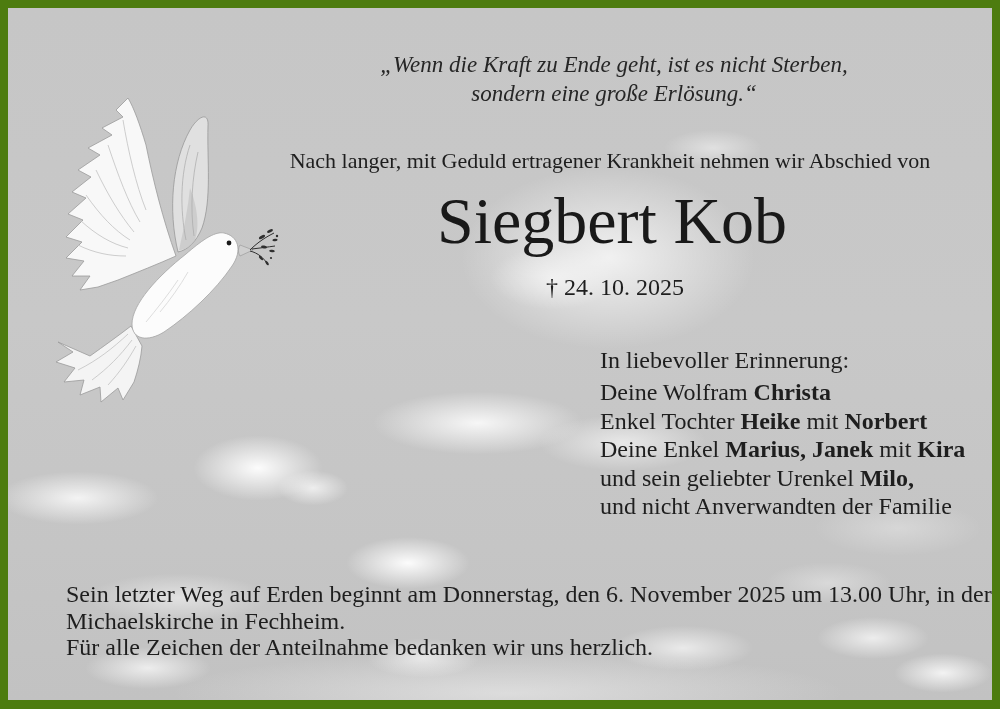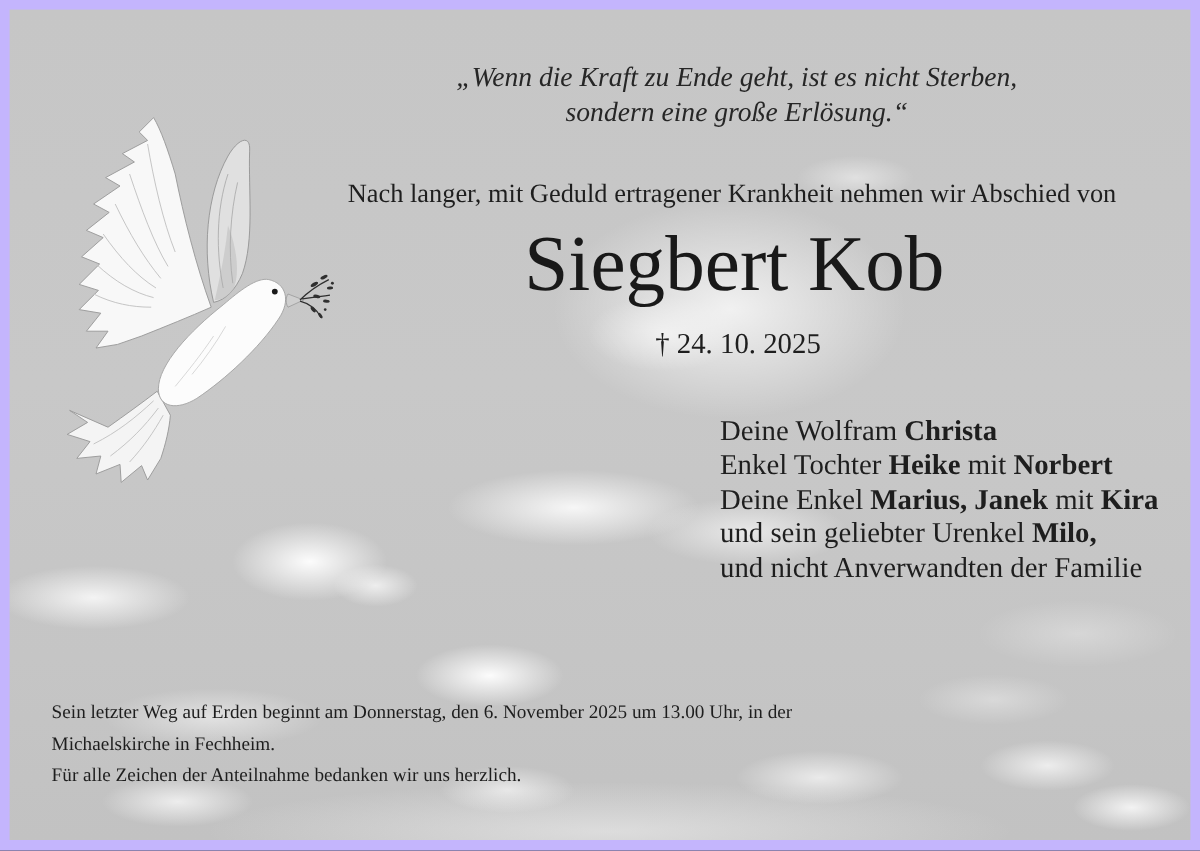--- a/index.html
+++ b/index.html
@@ -1,18 +1,18 @@
 <!DOCTYPE html>
 <html><head>
 <meta charset="utf-8">
 <style>
   html,body{margin:0;padding:0;background:#333;}
   .page{
     position:relative;width:1000px;height:709px;overflow:hidden;
-    background:#c4b5fd;
+    background:#4d7c0f;
     font-family:"Liberation Serif","DejaVu Serif",serif;
     color:#1e1e1e;
   }
   .sky{
     position:absolute;left:8px;top:8px;right:8px;bottom:9px;
     background:
       
       radial-gradient(ellipse 210px 130px at 600px 250px, rgba(255,255,255,0.75), rgba(255,255,255,0) 70%),
       radial-gradient(ellipse 90px 45px at 545px 270px, rgba(255,255,255,0.55), rgba(255,255,255,0) 70%),
       radial-gradient(ellipse 70px 26px at 705px 140px, rgba(255,255,255,0.45), rgba(255,255,255,0) 70%),
@@ -57,22 +57,22 @@
   .memorial{
     position:absolute;left:600px;top:346px;
     font-size:24px;line-height:28.4px;
   }
   .memorial .heading{margin-bottom:4px;}
   .b{font-weight:bold;}
   .place-line{
     position:absolute;left:57px;top:517px;font-size:24px;
   }
   .announcement{
-    position:absolute;left:43px;top:581px;
-    font-size:16px;line-height:26.6px;
+    position:absolute;left:66px;top:581px;
+    font-size:24px;line-height:26.6px;
   }
   .dove{position:absolute;left:28px;top:90px;width:265px;height:325px;}
 </style>
 </head>
 <body>
 
 <div class="page">
   <div class="sky"></div>
 
   <svg class="dove" viewBox="0 0 265 325" xmlns="http://www.w3.org/2000/svg">
@@ -115,20 +115,21 @@
 
   <div class="intro">Nach langer, mit Geduld ertragener Krankheit nehmen wir Abschied von</div>
 
   <div class="name">Siegbert Kob</div>
 
   <div class="dates">
     <span>† 24. 10. 2025</span>
   </div>
 
   <div class="memorial">
+    <div class="heading">In liebevoller Erinnerung:</div>
     <div>
         <div><span>Deine Wolfram </span><span class="b">Christa</span></div>
         <div><span>Enkel Tochter </span><span class="b">Heike</span><span> mit </span><span class="b">Norbert</span></div>
         <div><span>Deine Enkel </span><span class="b">Marius, Janek</span><span> mit </span><span class="b">Kira</span></div>
         <div><span>und sein geliebter Urenkel </span><span class="b">Milo,</span></div>
         <div><span>und nicht Anverwandten der Familie</span></div>
       </div>
   </div>
 
 

